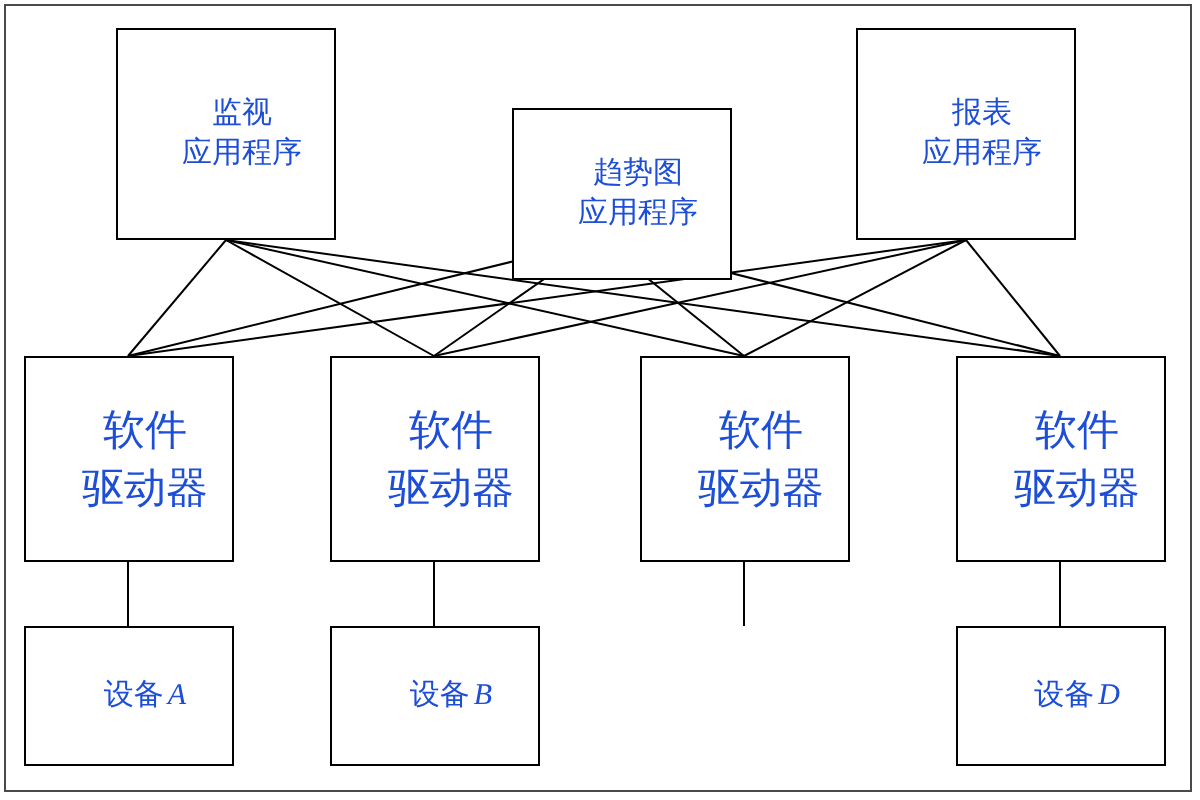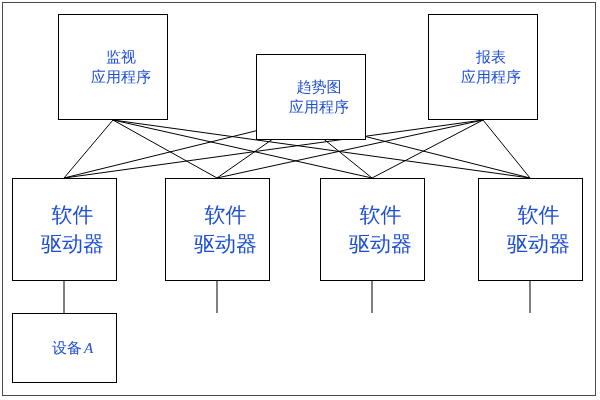--- a/index.html
+++ b/index.html
@@ -123,16 +123,26 @@
     <span class="line">软件</span>
     <span class="line">驱动器</span>
   </div>
 
   <div class="node device-node" style="left:12px; top:313px; width:105px; height:70px;">
     <span class="dev-label">
       <span>设备</span><span class="dev-letter">A</span>
     </span>
   </div>
 
+  <div class="node device-node" style="left:165px; top:313px; width:105px; height:70px;">
+    <span class="dev-label">
+      <span>设备</span><span class="dev-letter">B</span>
+    </span>
+  </div>
 
 
+  <div class="node device-node" style="left:478px; top:313px; width:105px; height:70px;">
+    <span class="dev-label">
+      <span>设备</span><span class="dev-letter">D</span>
+    </span>
+  </div>
 
 </div>
 
 </body></html>

